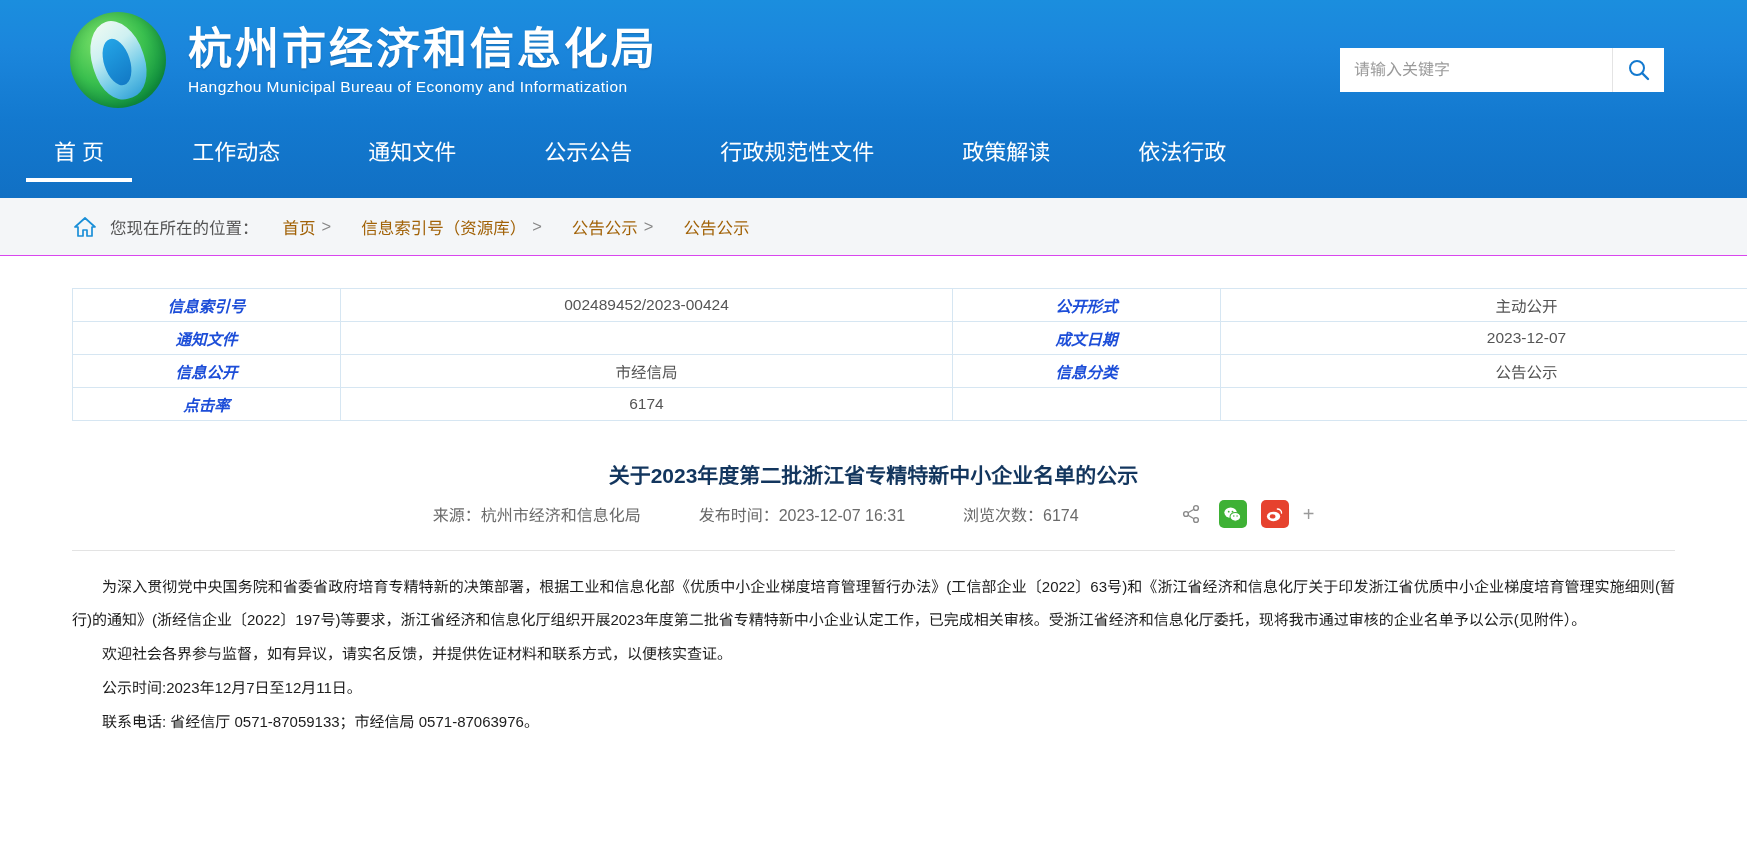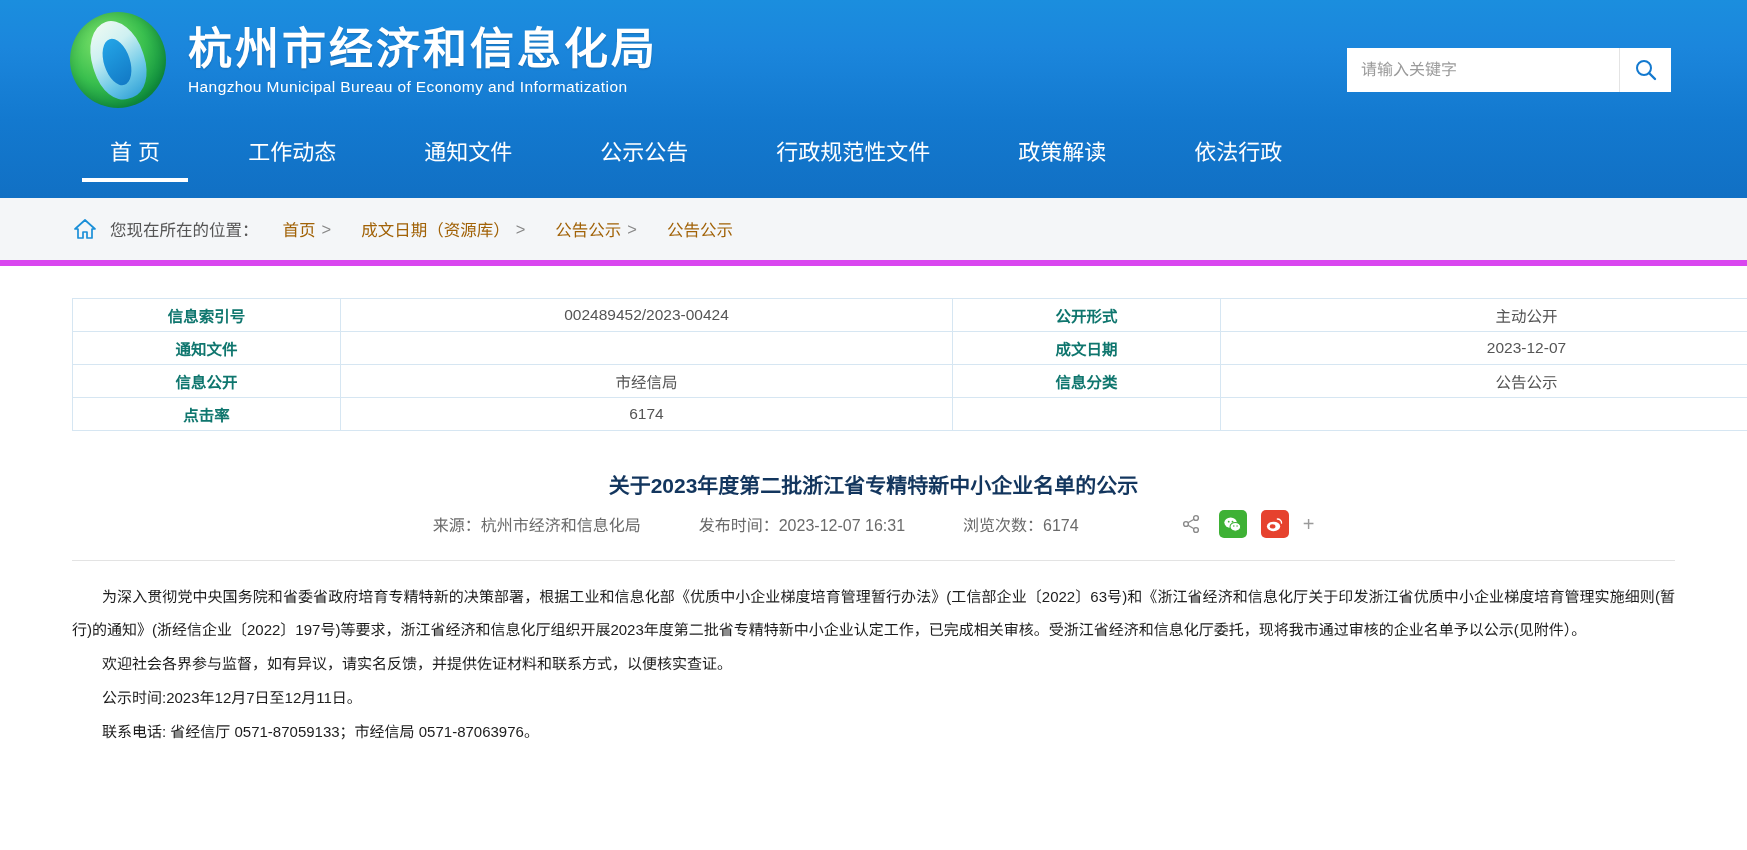--- a/index.html
+++ b/index.html
@@ -64,21 +64,21 @@
   }
   .logo-en {
     font-size: 15.5px;
     letter-spacing: .4px;
     margin-top: 4px;
     white-space: nowrap;
   }
 
   .search-box {
     position: absolute;
-    right: 76px;
+    right: 83px;
     top: 48px;
     display: flex;
     align-items: center;
     height: 44px;
   }
   .search-input {
     width: 272px;
     height: 44px;
     border: none;
     outline: none;
@@ -100,21 +100,21 @@
   .search-btn svg { display: block; }
 
   
   .nav {
     width: 100%;
     height: 78px;
     background: #1379cf;
     background: linear-gradient(180deg, #1379cf 0%, #1170c4 100%);
     display: flex;
     align-items: flex-start;
-    padding-left: 110px;
+    padding-left: 54px;
   }
   .nav-item {
     color: #ffffff;
     font-size: 22px;
     padding: 14px 0 16px 0;
     margin-right: 88px;
     cursor: pointer;
     position: relative;
     white-space: nowrap;
   }
@@ -122,23 +122,23 @@
     content: "";
     position: absolute;
     left: -28px; right: -28px;
     bottom: 0;
     height: 4px;
     background: #fff;
   }
 
   
   .crumb-bar {
-    height: 68px;
+    height: 58px;
     background: #f4f6f8;
-    border-bottom: 6px solid #d946ef;
+    border-bottom: 1px solid #d946ef;
     display: flex;
     align-items: center;
     padding-left: 72px;
     font-size: 16.5px;
     color: #555;
   }
   .home-icon {
     width: 26px; height: 24px;
     margin-right: 12px;
     display: inline-flex; align-items: center; justify-content: center;
@@ -158,22 +158,23 @@
   .info-table td {
     border: 1px solid #d6e6f2;
     height: 33px;
     font-size: 15.5px;
     padding: 4px 10px;
     text-align: center;
   }
   .info-table td.lbl {
     width: 268px;
     font-weight: bold;
-    color: #0f766e;
-    background: #fff;
+    color: #1d4ed8;
+    background: #fff;
+    font-style: italic;
   }
   .info-table td.val {
     width: 612px;
     color: #555;
     background: #fff;
   }
 
   
   .article-title {
     text-align: center;
@@ -269,21 +270,21 @@
 
   <div class="crumb-bar">
     <span class="home-icon">
       <svg width="24" height="22" viewBox="0 0 24 22">
         <path d="M12 2 L22 11 H19 V20 H14 V14 H10 V20 H5 V11 H2 Z" fill="none" stroke="#1a8fd8" stroke-width="1.7" stroke-linejoin="round"></path>
       </svg>
     </span>
     <span>您现在所在的位置：</span>
     <span class="crumb-link">首页</span>
     <span class="crumb-sep">&gt;</span>
-    <span class="crumb-link">成文日期（资源库）</span>
+    <span class="crumb-link">信息索引号（资源库）</span>
     <span class="crumb-sep">&gt;</span>
     <span class="crumb-link">公告公示</span>
     <span class="crumb-sep">&gt;</span>
     <span class="crumb-link">公告公示</span>
   </div>
 
   <div class="content">
 
     <table class="info-table">
       <tbody>

